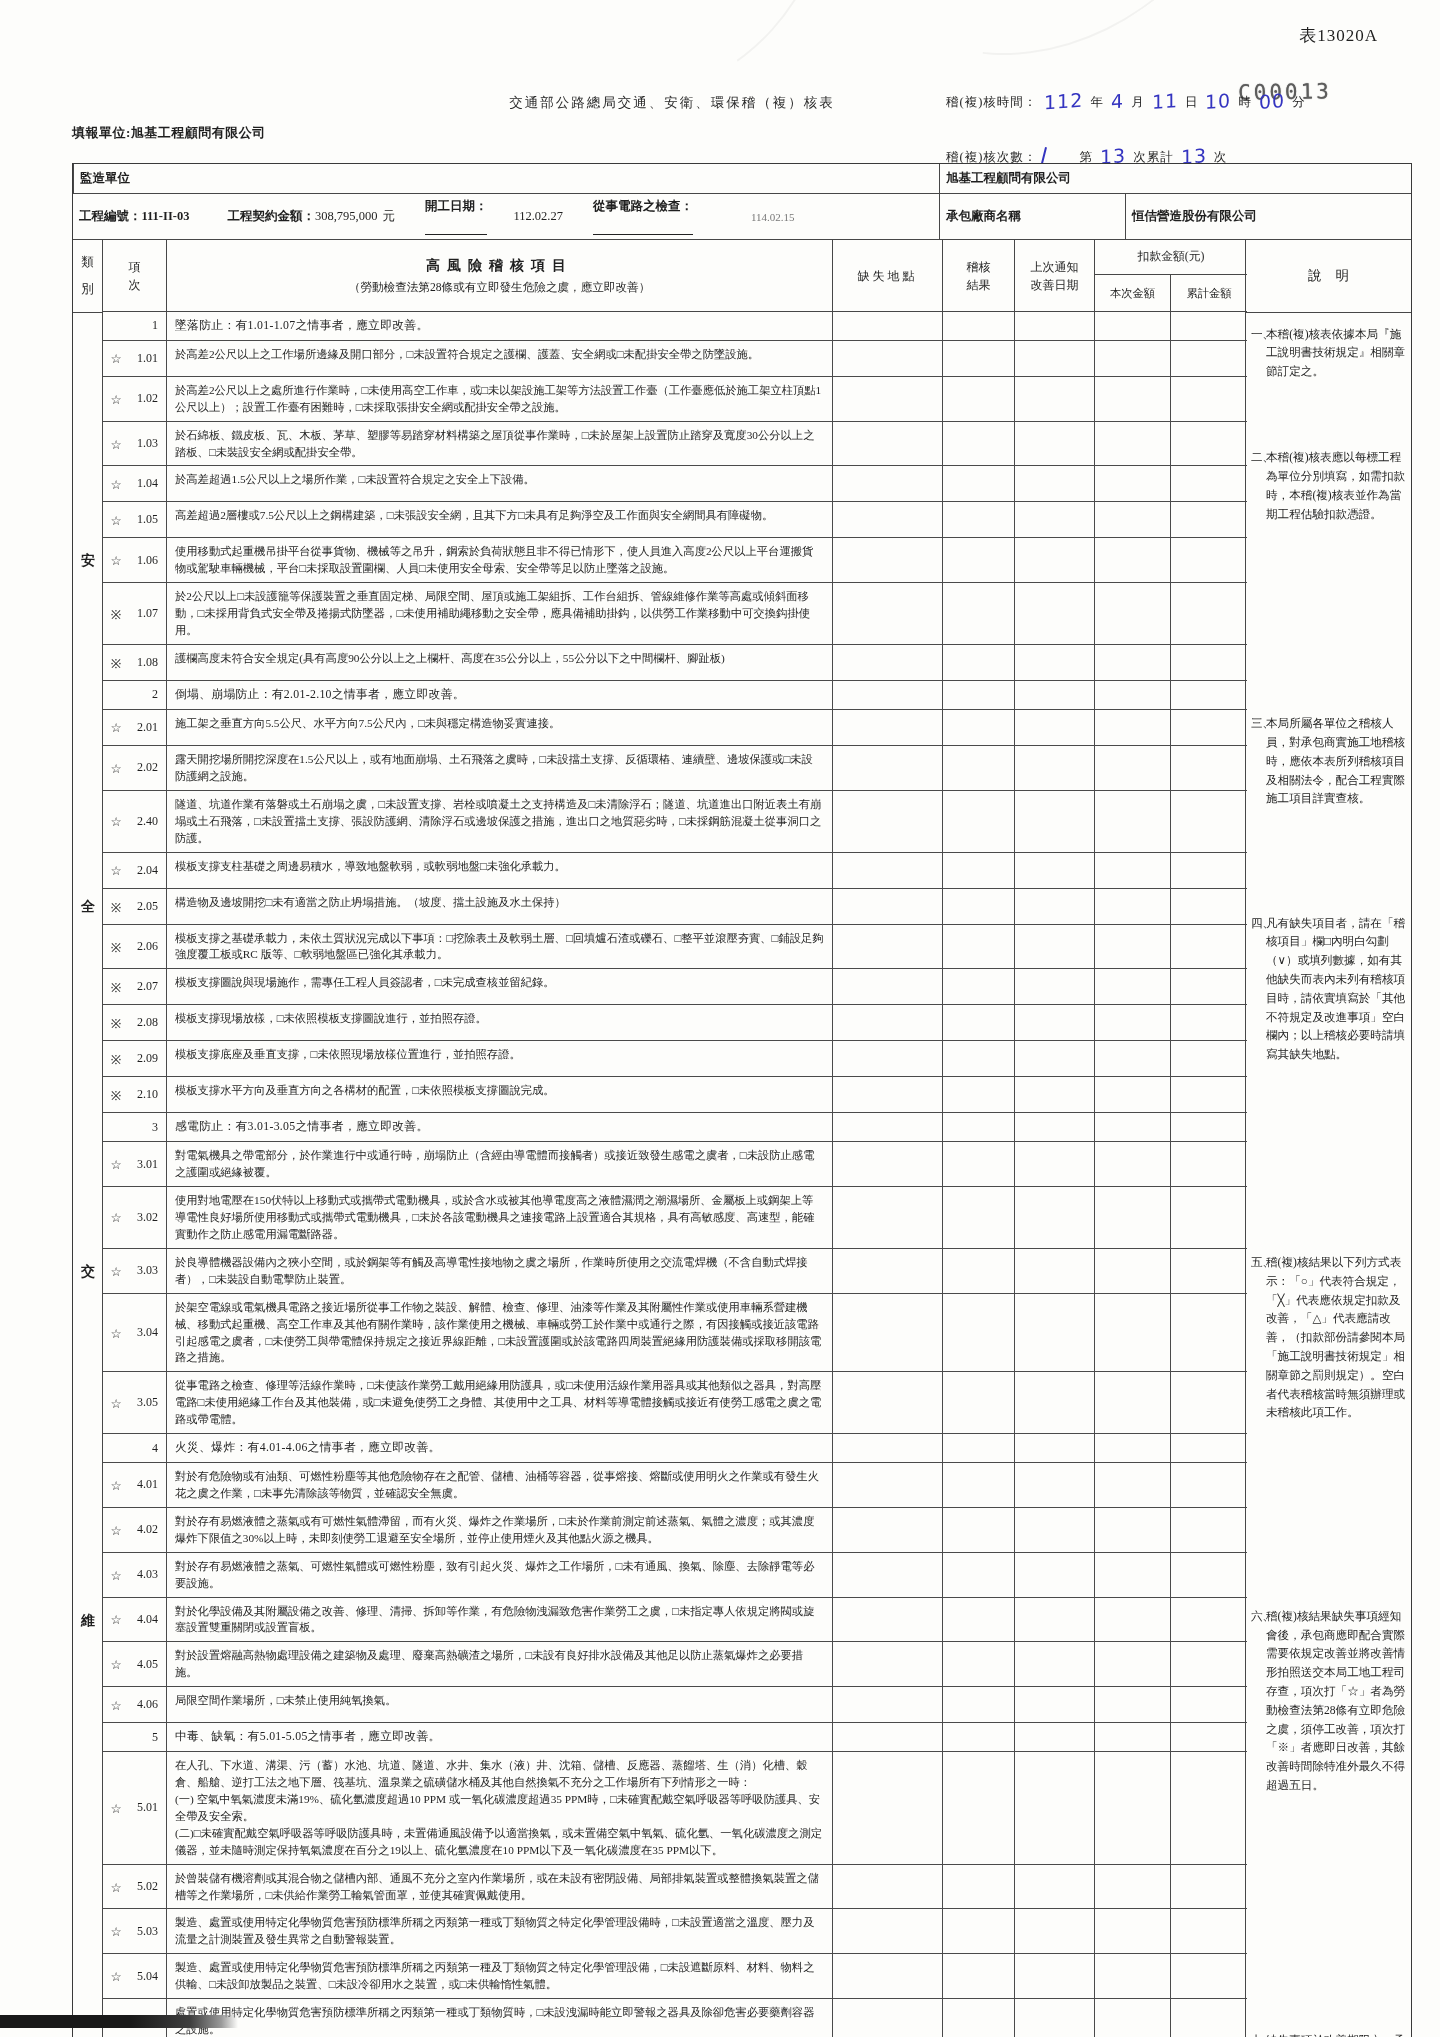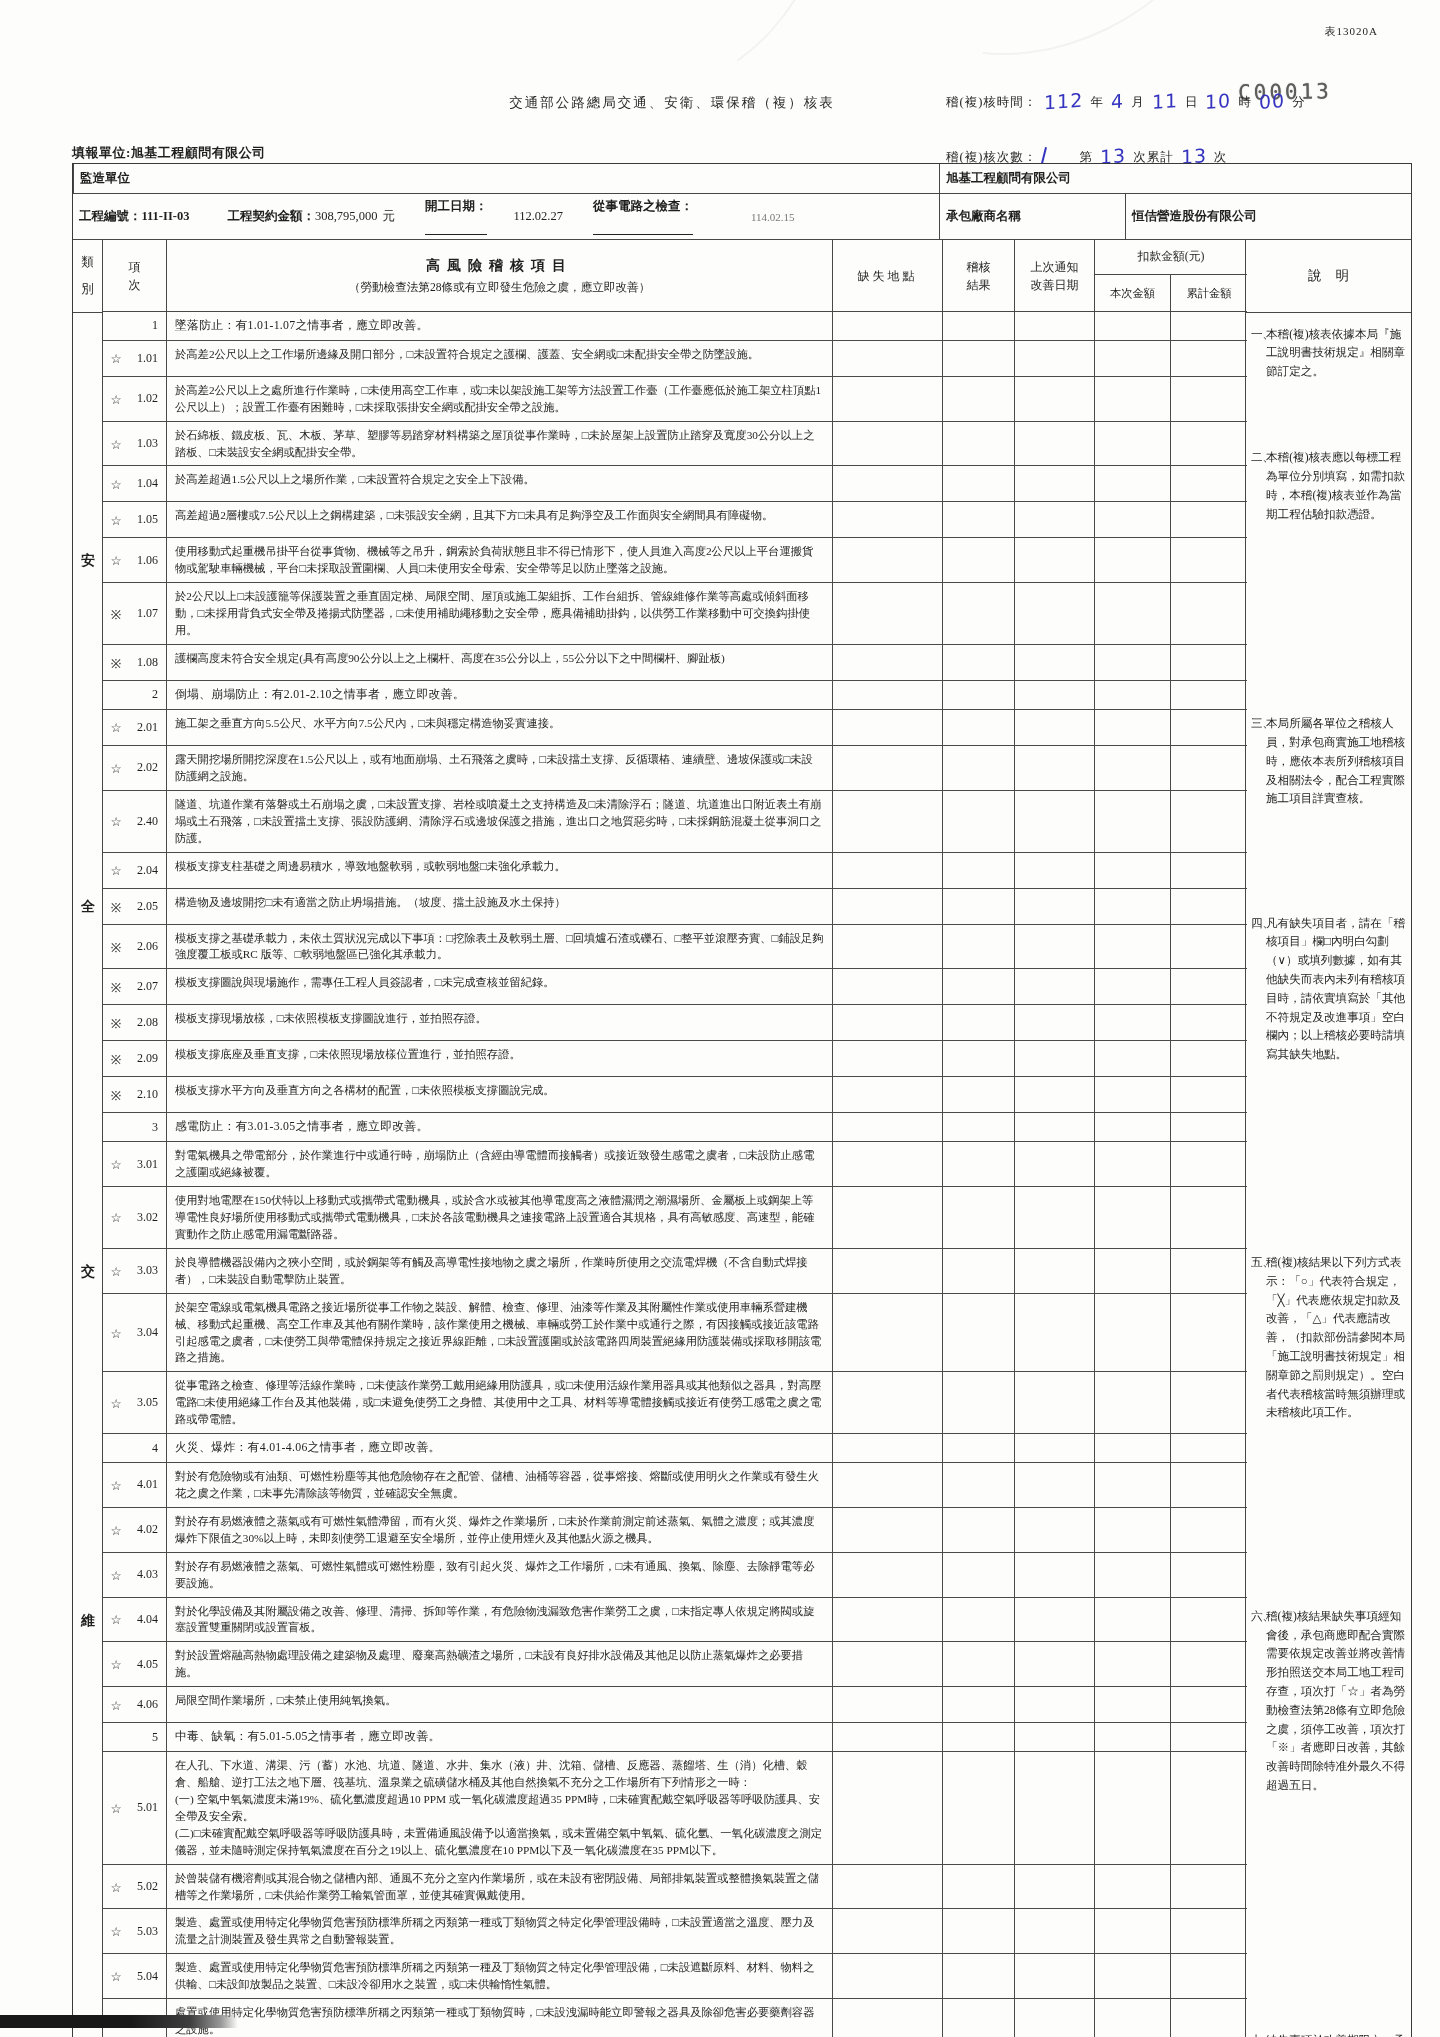--- a/index.html
+++ b/index.html
@@ -6,25 +6,25 @@
   body{width:1440px;height:2037px;position:relative;overflow:hidden;background:#f4f4f2;
        font-family:"Liberation Serif","DejaVu Serif",serif;color:#1f1f1f;}
   .page{position:absolute;inset:0;background:#fdfdfb;}
   
   .arc{position:absolute;border:2px solid rgba(0,0,0,0.045);border-radius:50%;width:330px;height:420px;
        border-bottom-color:transparent;border-left-color:transparent;transform:rotate(14deg);}
   .arc.a1{left:500px;top:-330px;}
   .arc.a2{left:880px;top:-340px;transform:rotate(55deg);}
   .artifact-bar{position:absolute;left:0;bottom:9px;width:238px;height:13px;
        background:linear-gradient(to right,#191919 55%,#3f3f3f 80%,#9a9a9a 93%,transparent);}
-  .form-code{position:absolute;right:62px;top:24px;font-size:11px;letter-spacing:1px;font-family:Liberation Serif, serif;}
+  .form-code{position:absolute;right:62px;top:24px;font-size:17px;letter-spacing:1px;font-family:Liberation Serif, serif;}
   .doc-title{position:absolute;left:72px;top:94px;width:1200px;text-align:center;font-size:13.5px;letter-spacing:2px;color:#2a2a2a;}
   .stamp{position:absolute;left:1238px;top:80px;font-family:"DejaVu Sans Mono",monospace;font-size:21px;
          letter-spacing:3px;color:#474747;opacity:.88;transform:rotate(-1deg);text-shadow:0 0 1px #666;}
-  .filler{position:absolute;left:72px;top:144px;font-size:13px;font-weight:bold;letter-spacing:.5px;}
+  .filler{position:absolute;left:72px;top:124px;font-size:13px;font-weight:bold;letter-spacing:.5px;}
   .audit-line{position:absolute;left:944px;font-size:12.5px;letter-spacing:1px;white-space:nowrap;}
   .audit-time{top:92px;}
   .audit-count{top:147px;}
   .hand{font-family:"DejaVu Sans",sans-serif;color:#3434c0;font-size:19px;display:inline-block;
         transform:rotate(-4deg) skewX(-4deg);margin:0 5px;line-height:1;vertical-align:-2px;}
   .stray-stroke{display:inline-block;width:2px;height:17px;background:#3434c0;transform:rotate(14deg);
         margin-right:32px;vertical-align:-3px;}
   .plab{margin:0 2px;}
   
   .table-wrap{position:absolute;left:72px;top:163px;width:1340px;border:1.4px solid #3a3a3a;box-sizing:border-box;}

